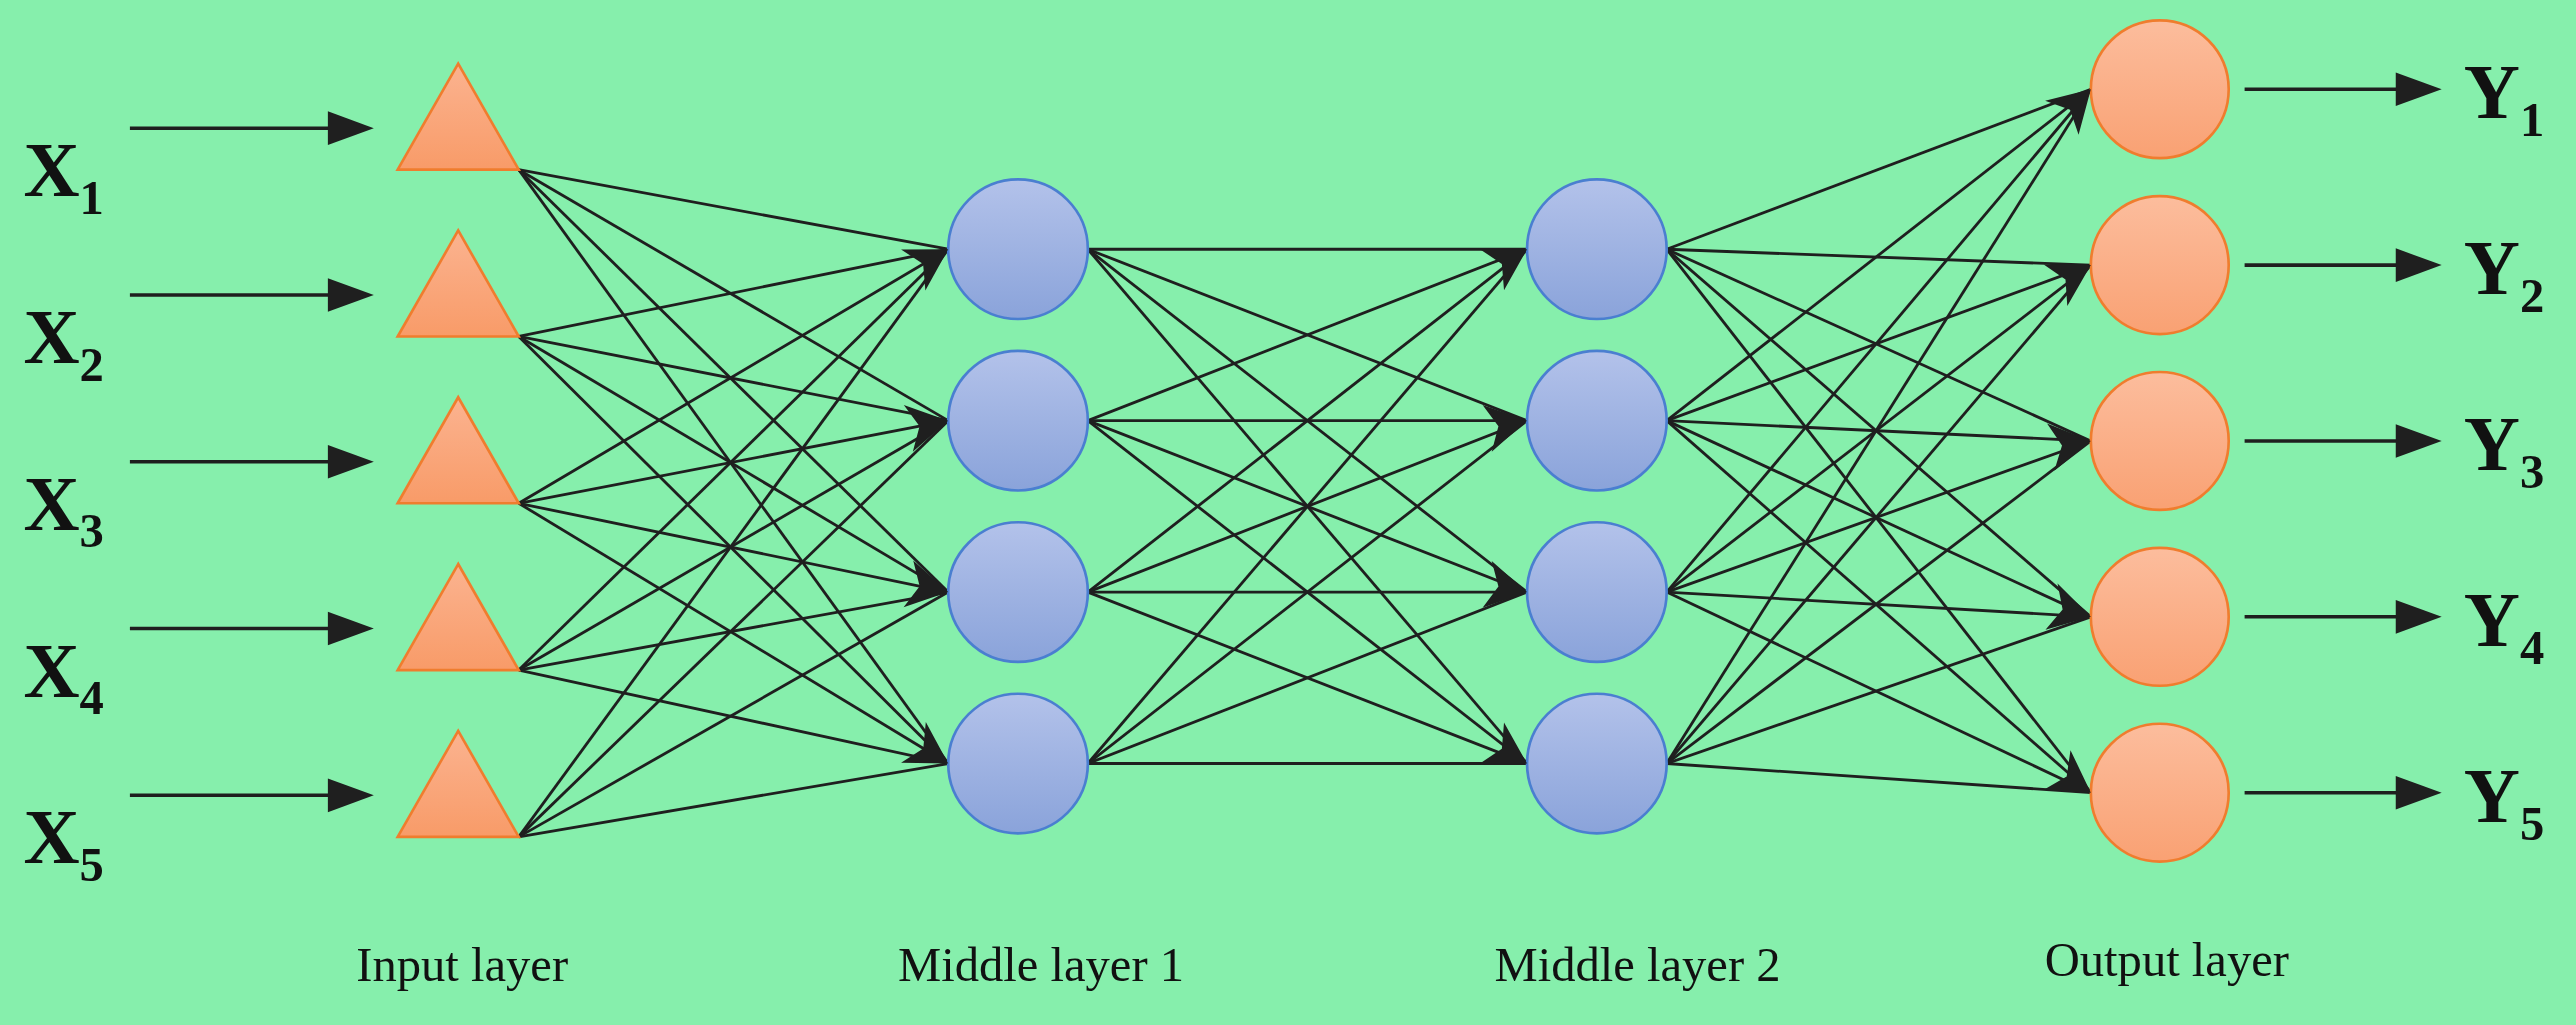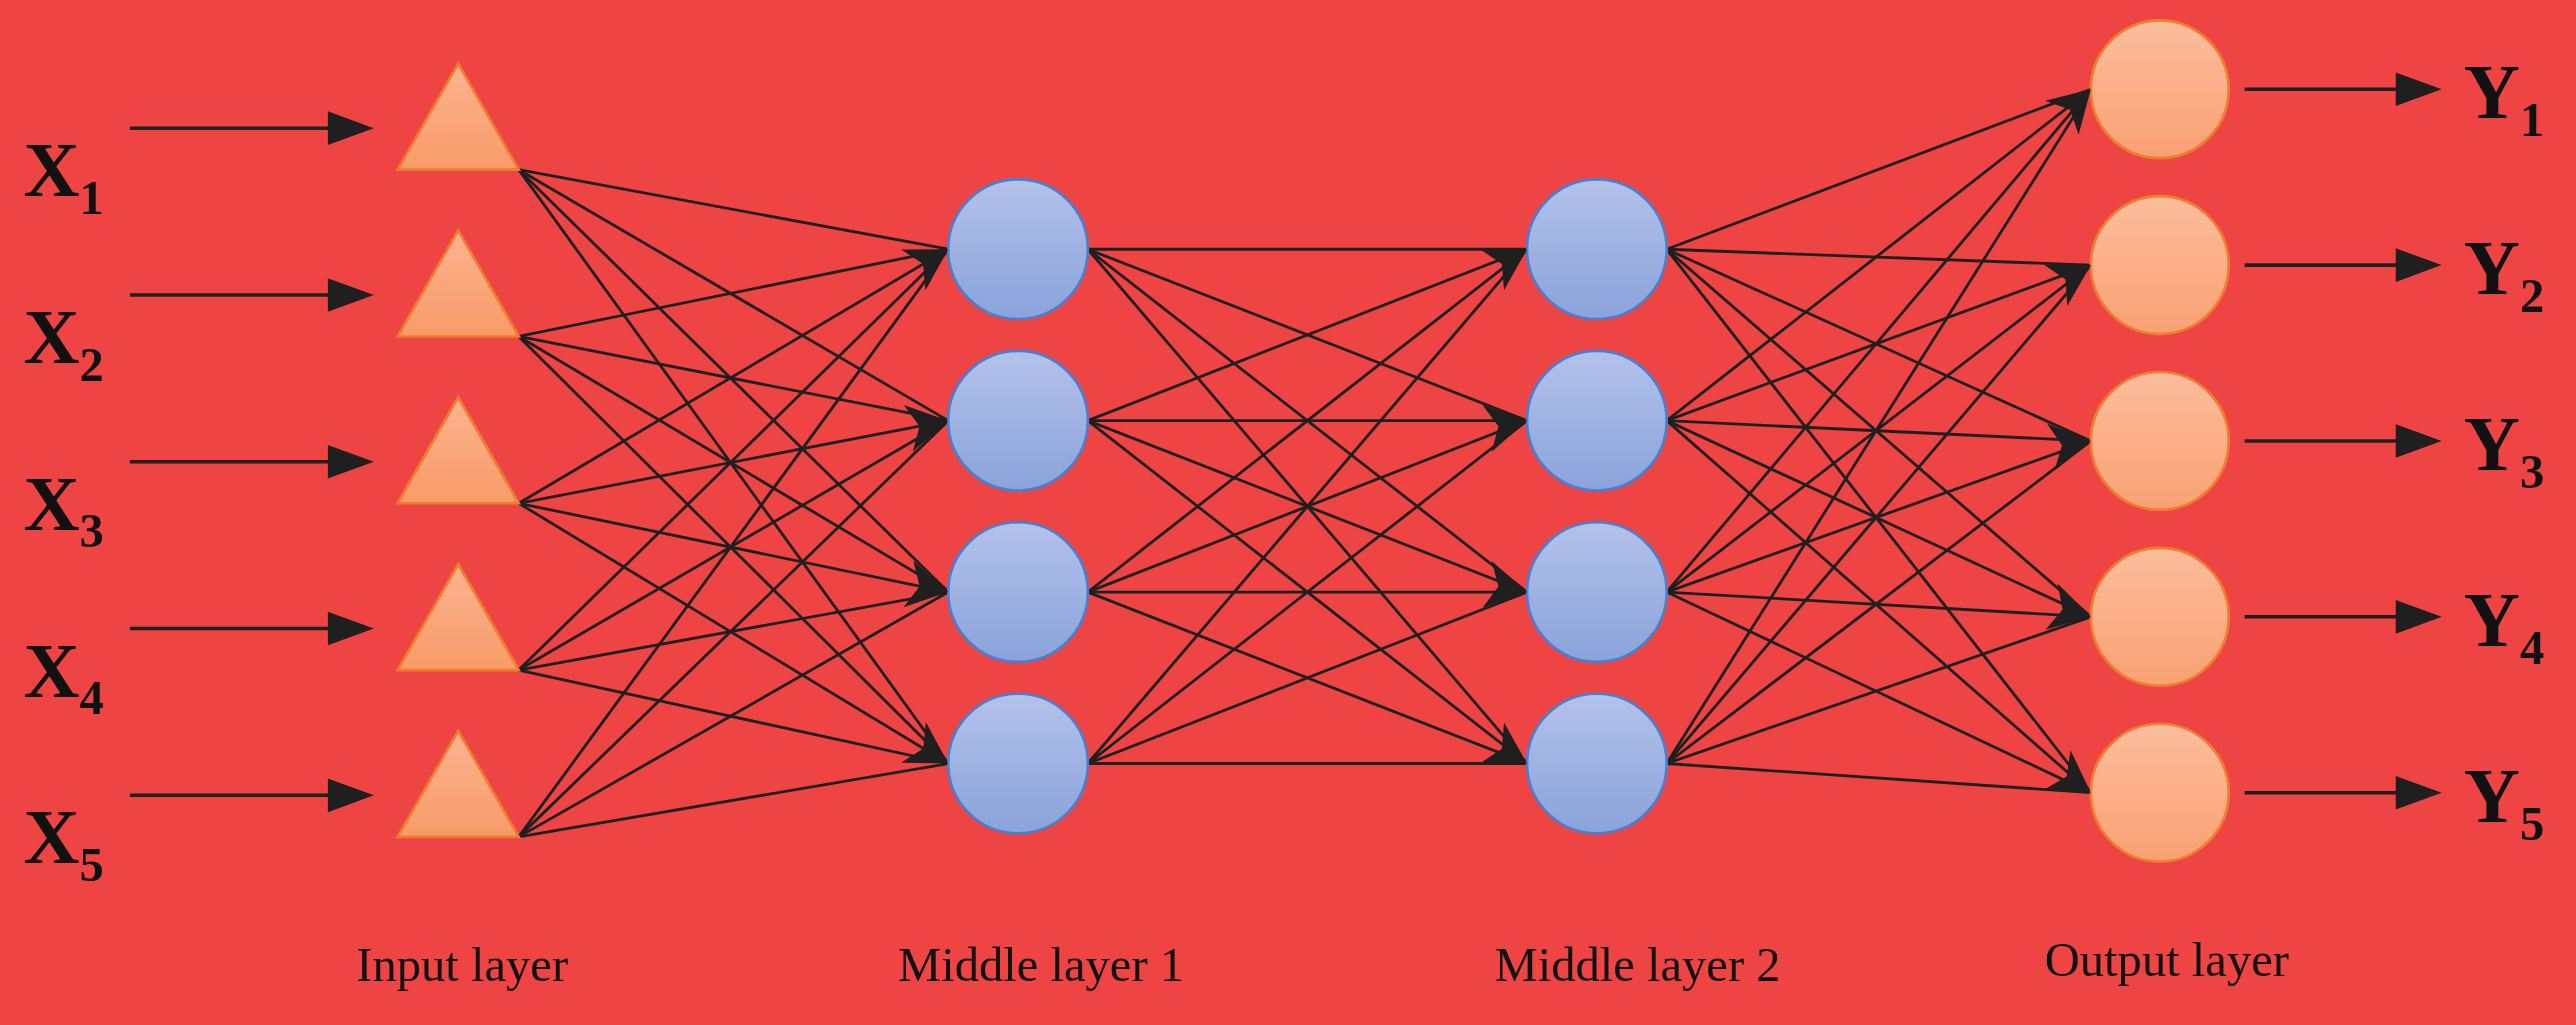--- a/index.html
+++ b/index.html
@@ -1,16 +1,16 @@
 <!DOCTYPE html>
 <html style="font-size:14px"><head>
 <meta charset="utf-8">
 <style>
   html,body{margin:0;padding:0;background:#ffffff;}
-  .diagram-wrap{width:2576px;height:1026px;background:#ef4444;overflow:hidden;}
+  .diagram-wrap{width:2576px;height:1026px;background:#86efac;overflow:hidden;}
   svg{display:block;}
   text{font-family:"Liberation Serif","DejaVu Serif",serif;}
   .layer-label{font-size:55px;fill:#111111;}
   .io-label{font-size:88px;font-weight:bold;fill:#111111;}
 </style>
 </head>
 <body>
 
 <div class="diagram-wrap">
   <svg id="net-svg" width="2576" height="1026" viewBox="0 0 2915 1161" xmlns="http://www.w3.org/2000/svg">

